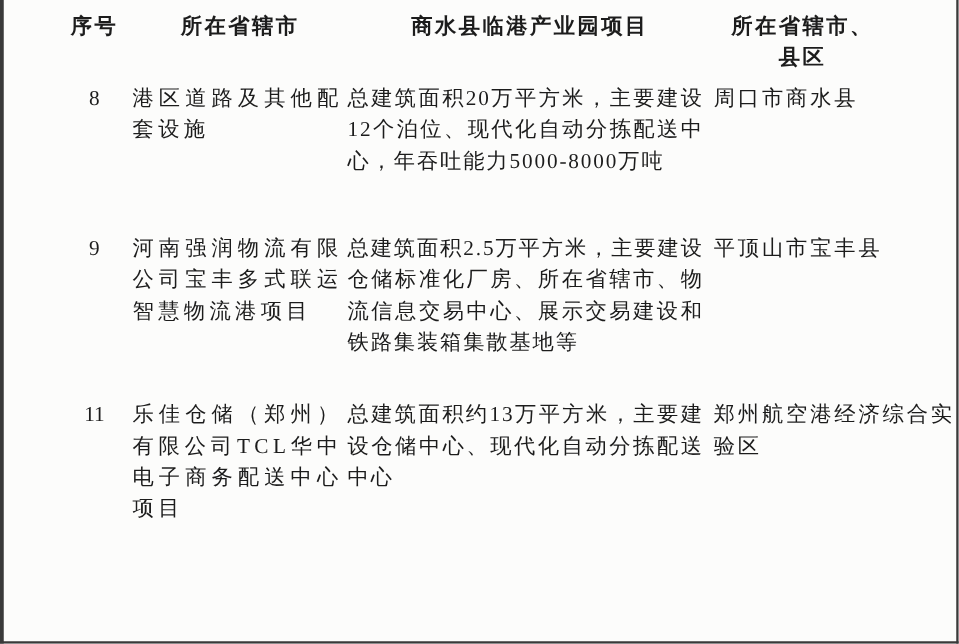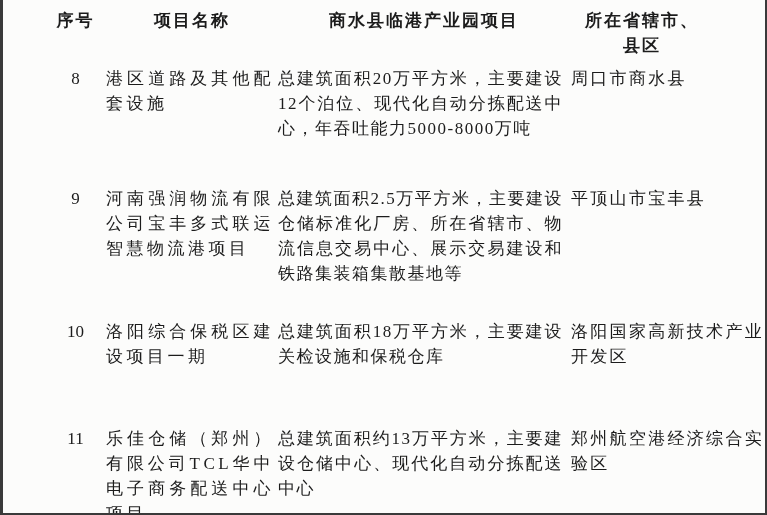--- a/index.html
+++ b/index.html
@@ -85,46 +85,40 @@
   <table class="doc-table">
     <colgroup>
       <col class="c-no">
       <col class="c-name">
       <col class="c-desc">
       <col class="c-loc">
     </colgroup>
     <thead>
       <tr>
         <th class="h-no">序号</th>
-        <th class="h-name">项目名称</th>
+        <th class="h-name">所在省辖市</th>
         <th class="h-desc">商水县临港产业园项目</th>
         <th class="h-loc">所在省辖市、
 县区</th>
       </tr>
     </thead>
     <tbody>
       <tr>
         <td class="cell-no">8</td>
         <td class="cell-name">港区道路及其他配套设施</td>
         <td class="cell-desc">总建筑面积20万平方米，主要建设12个泊位、现代化自动分拣配送中心，年吞吐能力5000-8000万吨</td>
         <td class="cell-loc">周口市商水县</td>
       </tr>
       <tr>
         <td class="cell-no">9</td>
         <td class="cell-name">河南强润物流有限公司宝丰多式联运智慧物流港项目</td>
         <td class="cell-desc">总建筑面积2.5万平方米，主要建设仓储标准化厂房、所在省辖市、物流信息交易中心、展示交易建设和铁路集装箱集散基地等</td>
         <td class="cell-loc">平顶山市宝丰县</td>
       </tr>
       <tr>
-        <td class="cell-no">10</td>
-        <td class="cell-name">洛阳综合保税区建设项目一期</td>
-        <td class="cell-desc">总建筑面积18万平方米，主要建设关检设施和保税仓库</td>
-        <td class="cell-loc">洛阳国家高新技术产业开发区</td>
-      </tr>
-      <tr>
         <td class="cell-no">11</td>
         <td class="cell-name">乐佳仓储（郑州）有限公司TCL华中电子商务配送中心项目</td>
         <td class="cell-desc">总建筑面积约13万平方米，主要建设仓储中心、现代化自动分拣配送中心</td>
         <td class="cell-loc">郑州航空港经济综合实验区</td>
       </tr>
     </tbody>
   </table>
 </div>
 
 </body></html>

